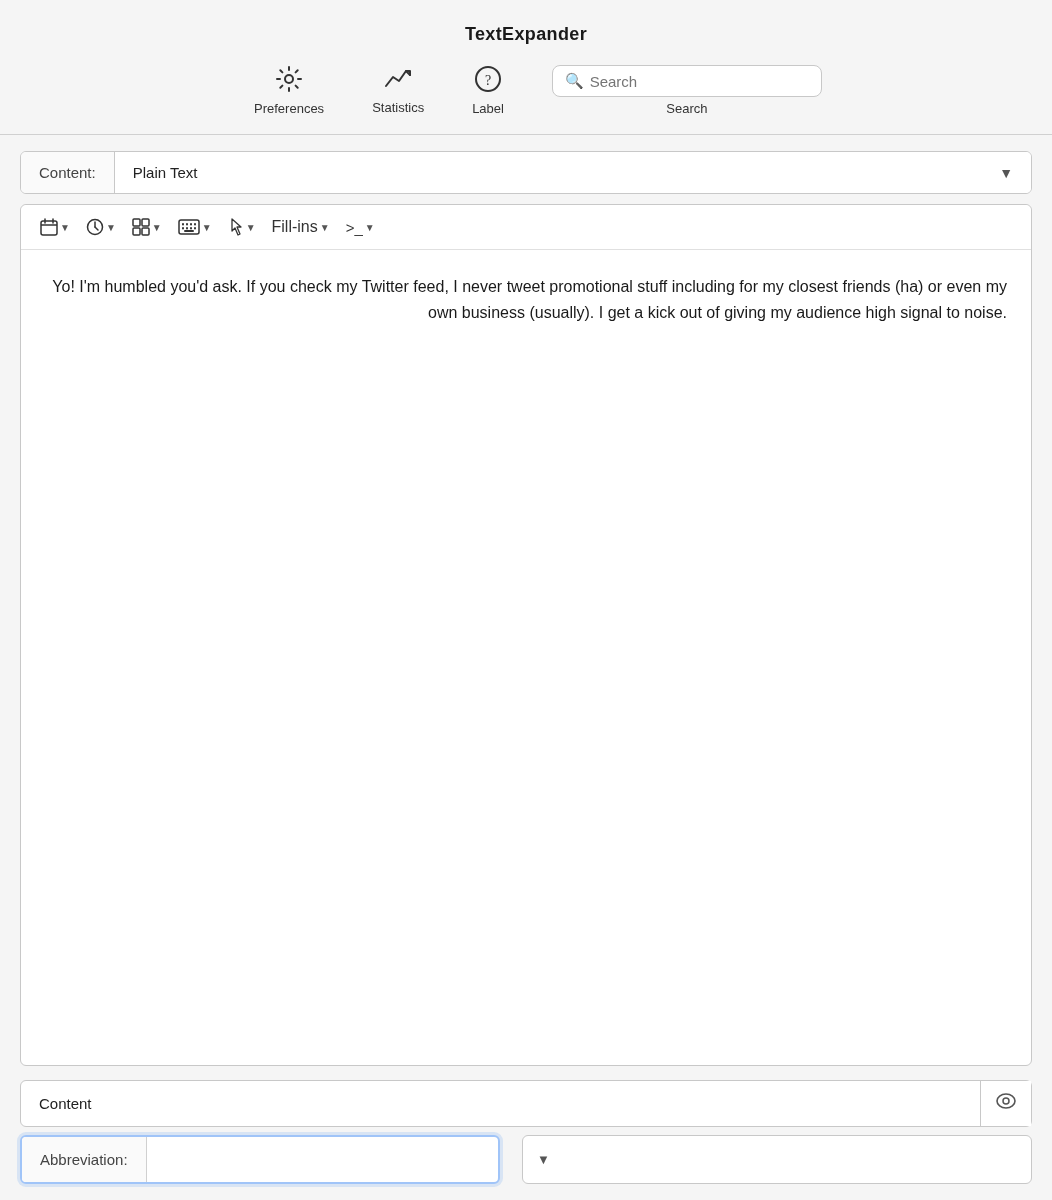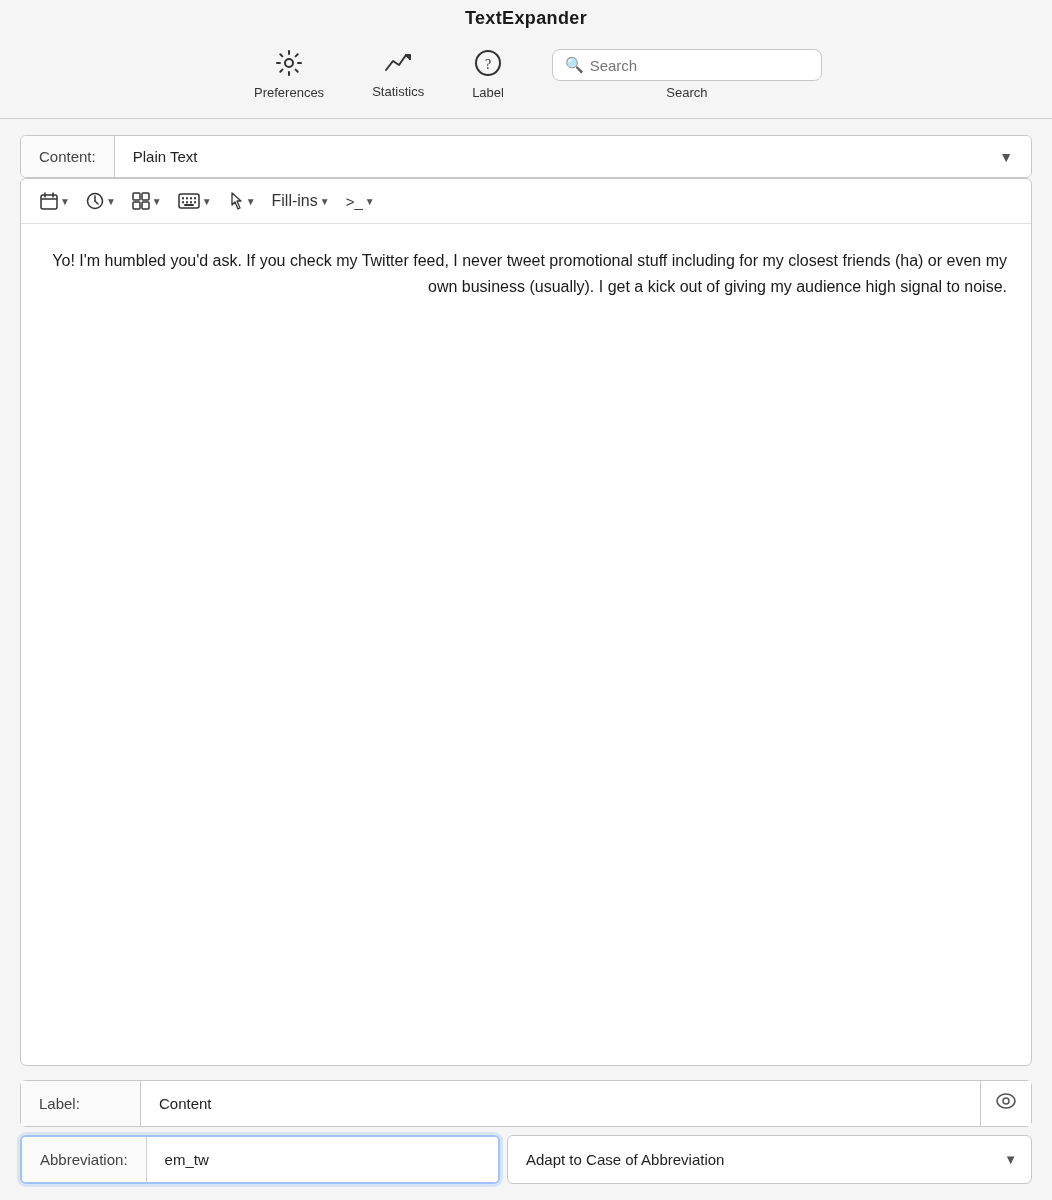--- a/index.html
+++ b/index.html
@@ -19,21 +19,21 @@
       background: #f5f5f5;
       display: flex;
       flex-direction: column;
     }
 
     
     .title-bar {
       display: flex;
       justify-content: center;
       align-items: center;
-      padding: 8px 0 8px 0;
+      padding: 24px 0 8px 0;
       background: #f5f5f5;
     }
     .app-title {
       font-size: 18px;
       font-weight: 700;
       color: #1a1a1a;
       letter-spacing: 0.02em;
     }
 
     
@@ -114,20 +114,21 @@
     }
 
     
     .content-type-bar {
       display: flex;
       align-items: stretch;
       border: 1px solid #c8c8c8;
       border-radius: 6px;
       overflow: hidden;
       background: white;
+      margin-bottom: 10px;
     }
     .content-label {
       padding: 12px 18px;
       font-size: 15px;
       color: #444;
       border-right: 1px solid #c8c8c8;
       background: #fafafa;
       display: flex;
       align-items: center;
     }
@@ -240,21 +241,21 @@
       display: flex;
       align-items: center;
       cursor: pointer;
       background: white;
     }
 
     
     .abbrev-row {
       display: flex;
       align-items: stretch;
-      gap: 1px;
+      gap: 16px;
       margin-bottom: 0;
     }
 
     .abbrev-left {
       display: flex;
       align-items: stretch;
       border: 2px solid #a0c4f8;
       border-radius: 6px;
       overflow: hidden;
       background: white;
@@ -443,38 +444,35 @@
       </div>
 
       <div class="editor-text">
         <span>Yo! I'm humbled you'd ask. If you check my Twitter feed, I never tweet promotional stuff including for my closest friends (ha) or even my own business (usually). I get a kick out of giving my audience high signal to noise.</span>
       </div>
     </div>
 
     <div class="bottom-fields">
 
       <div class="field-row">
-        <div class="field-label">Label:</div>
         <div class="field-value">Content</div>
         <div class="field-action">
           <span class="eye-icon">
             <svg width="22" height="16" viewBox="0 0 22 16" fill="none">
               <ellipse cx="11" cy="8" rx="9" ry="7" stroke="#555" stroke-width="1.6" fill="none"></ellipse>
               <circle cx="11" cy="8" r="3" stroke="#555" stroke-width="1.5" fill="none"></circle>
             </svg>
           </span>
         </div>
       </div>
 
       <div class="abbrev-row">
         <div class="abbrev-left">
           <div class="abbrev-label">Abbreviation:</div>
-          <input class="abbrev-input" type="text" value="em_tw" style="">
         </div>
         <div class="abbrev-right">
-          <div class="abbrev-right-text">Adapt to Case of Abbreviation</div>
           <div class="abbrev-right-arrow">▼</div>
         </div>
       </div>
 
     </div>
   </div>
 </div>
 
 </body></html>

